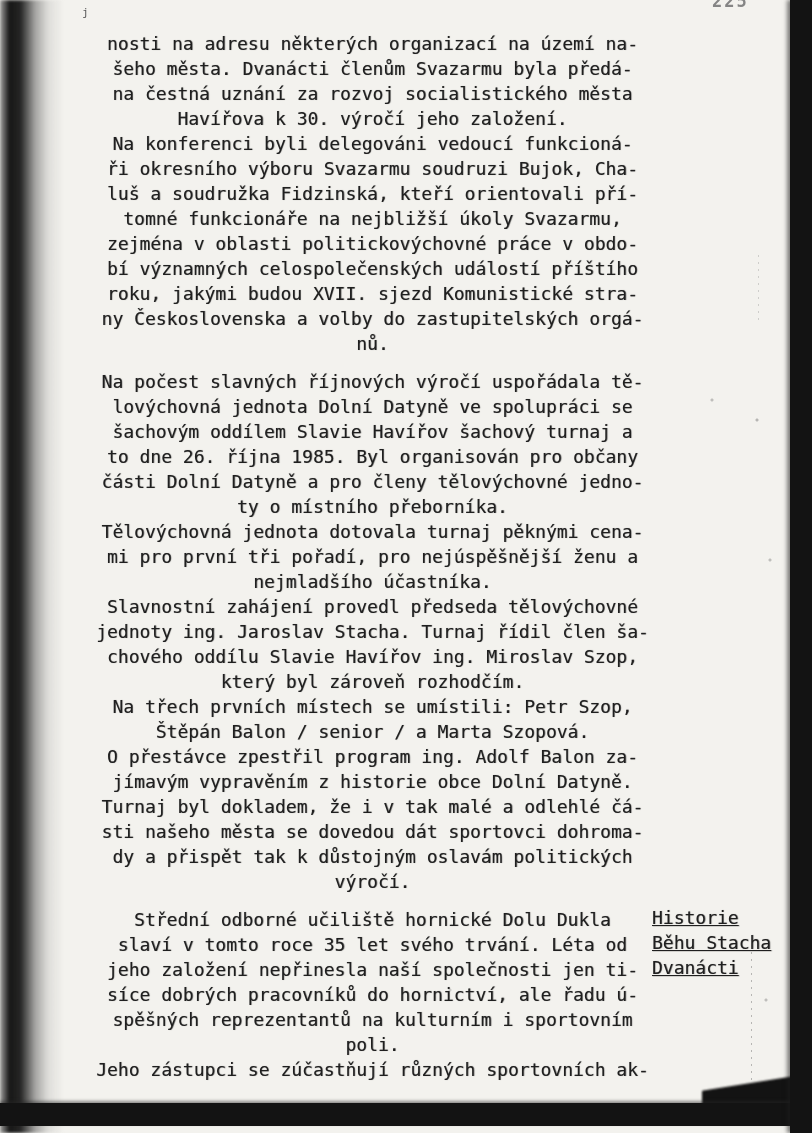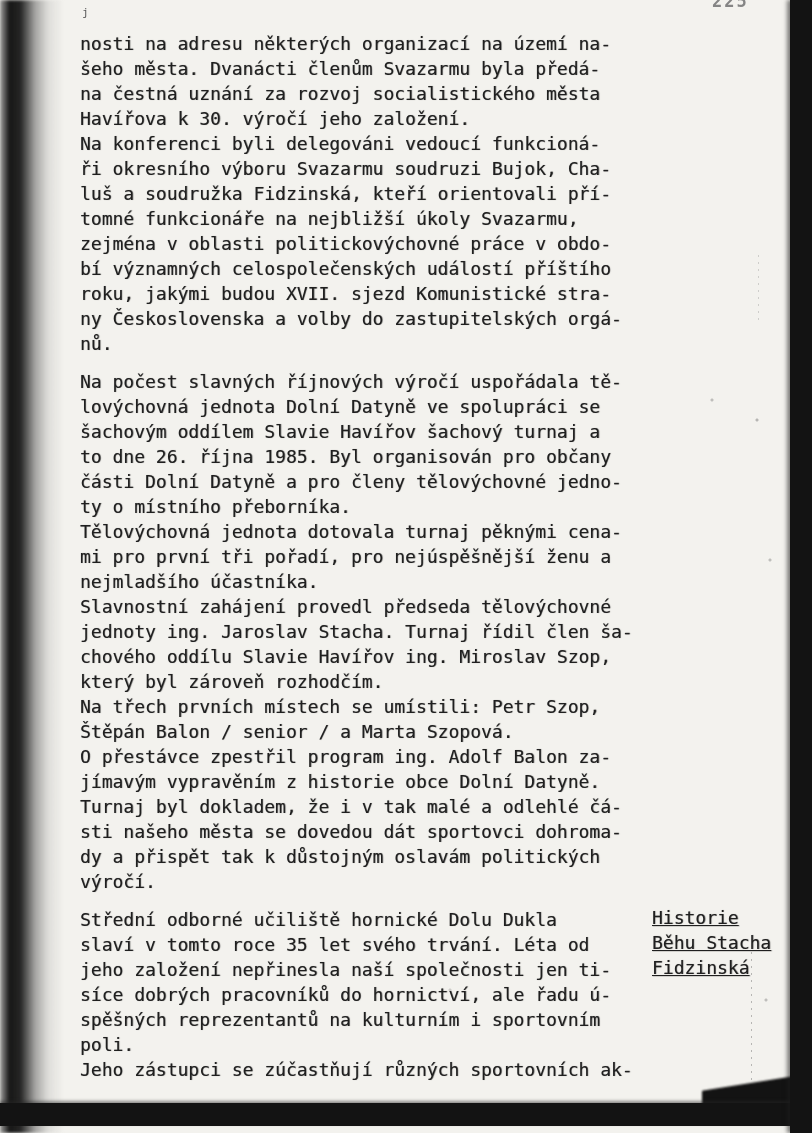--- a/index.html
+++ b/index.html
@@ -23,20 +23,21 @@
       radial-gradient(circle 2px at 450px 990px, rgba(70,70,70,.22) 0 1px, transparent 2px),
       var(--paper);
   }
   .text-body{
     position:absolute;left:80px;top:31px;width:585px;
     color:var(--ink);
     font-size:18px;line-height:25px;
     white-space:pre;
     text-shadow:0.6px 0.3px 0.7px rgba(25,25,25,.55);
     filter:blur(.15px);
+    text-align:center;
   }
   .para{margin:0 0 13px 0;}
   .line{height:25px;}
   .margin-note{
     position:absolute;left:652px;top:906px;
     color:var(--ink);
     font-size:18px;line-height:23px;white-space:pre;
     text-shadow:0.6px 0.3px 0.7px rgba(25,25,25,.55);
     filter:blur(.15px);
     text-decoration:underline;
@@ -89,21 +90,21 @@
 <body>
 
 <div class="page">
 
   <span class="stray-mark">j</span>
 
   <span class="corner-mark">225</span>
 
   <div class="text-body"><div class="para"><div class="line">nosti na adresu některých organizací na území na-</div><div class="line">šeho města. Dvanácti členům Svazarmu byla předá-</div><div class="line">na čestná uznání za rozvoj socialistického města</div><div class="line">Havířova k 30. výročí jeho založení.</div><div class="line">Na konferenci byli delegováni vedoucí funkcioná-</div><div class="line">ři okresního výboru Svazarmu soudruzi Bujok, Cha-</div><div class="line">luš a soudružka Fidzinská, kteří orientovali pří-</div><div class="line">tomné funkcionáře na nejbližší úkoly Svazarmu,</div><div class="line">zejména v oblasti politickovýchovné práce v obdo-</div><div class="line">bí významných celospolečenských událostí příštího</div><div class="line">roku, jakými budou XVII. sjezd Komunistické stra-</div><div class="line">ny Československa a volby do zastupitelských orgá-</div><div class="line">nů.</div></div><div class="para"><div class="line">Na počest slavných říjnových výročí uspořádala tě-</div><div class="line">lovýchovná jednota Dolní Datyně ve spolupráci se</div><div class="line">šachovým oddílem Slavie Havířov šachový turnaj a</div><div class="line">to dne 26. října 1985. Byl organisován pro občany</div><div class="line">části Dolní Datyně a pro členy tělovýchovné jedno-</div><div class="line">ty o místního přeborníka.</div><div class="line">Tělovýchovná jednota dotovala turnaj pěknými cena-</div><div class="line">mi pro první tři pořadí, pro nejúspěšnější ženu a</div><div class="line">nejmladšího účastníka.</div><div class="line">Slavnostní zahájení provedl předseda tělovýchovné</div><div class="line">jednoty ing. Jaroslav Stacha. Turnaj řídil člen ša-</div><div class="line">chového oddílu Slavie Havířov ing. Miroslav Szop,</div><div class="line">který byl zároveň rozhodčím.</div><div class="line">Na třech prvních místech se umístili: Petr Szop,</div><div class="line">Štěpán Balon / senior / a Marta Szopová.</div><div class="line">O přestávce zpestřil program ing. Adolf Balon za-</div><div class="line">jímavým vypravěním z historie obce Dolní Datyně.</div><div class="line">Turnaj byl dokladem, že i v tak malé a odlehlé čá-</div><div class="line">sti našeho města se dovedou dát sportovci dohroma-</div><div class="line">dy a přispět tak k důstojným oslavám politických</div><div class="line">výročí.</div></div><div class="para"><div class="line">Střední odborné učiliště hornické Dolu Dukla</div><div class="line">slaví v tomto roce 35 let svého trvání. Léta od</div><div class="line">jeho založení nepřinesla naší společnosti jen ti-</div><div class="line">síce dobrých pracovníků do hornictví, ale řadu ú-</div><div class="line">spěšných reprezentantů na kulturním i sportovním</div><div class="line">poli.</div><div class="line">Jeho zástupci se zúčastňují různých sportovních ak-</div></div></div>
 
-  <div class="margin-note"><div class="line">Historie</div><div class="line">Běhu Stacha</div><div class="line">Fidzinská</div></div>
+  <div class="margin-note"><div class="line">Historie</div><div class="line">Běhu Stacha</div><div class="line">Dvanácti</div></div>
 
   <div class="fold-line fold-a"></div>
   <div class="fold-line fold-b"></div>
 
   <div class="left-band"></div>
   <div class="bottom-wedge"></div>
   <div class="bottom-bar"></div>
   <div class="right-strip"></div>
 
 </div>

